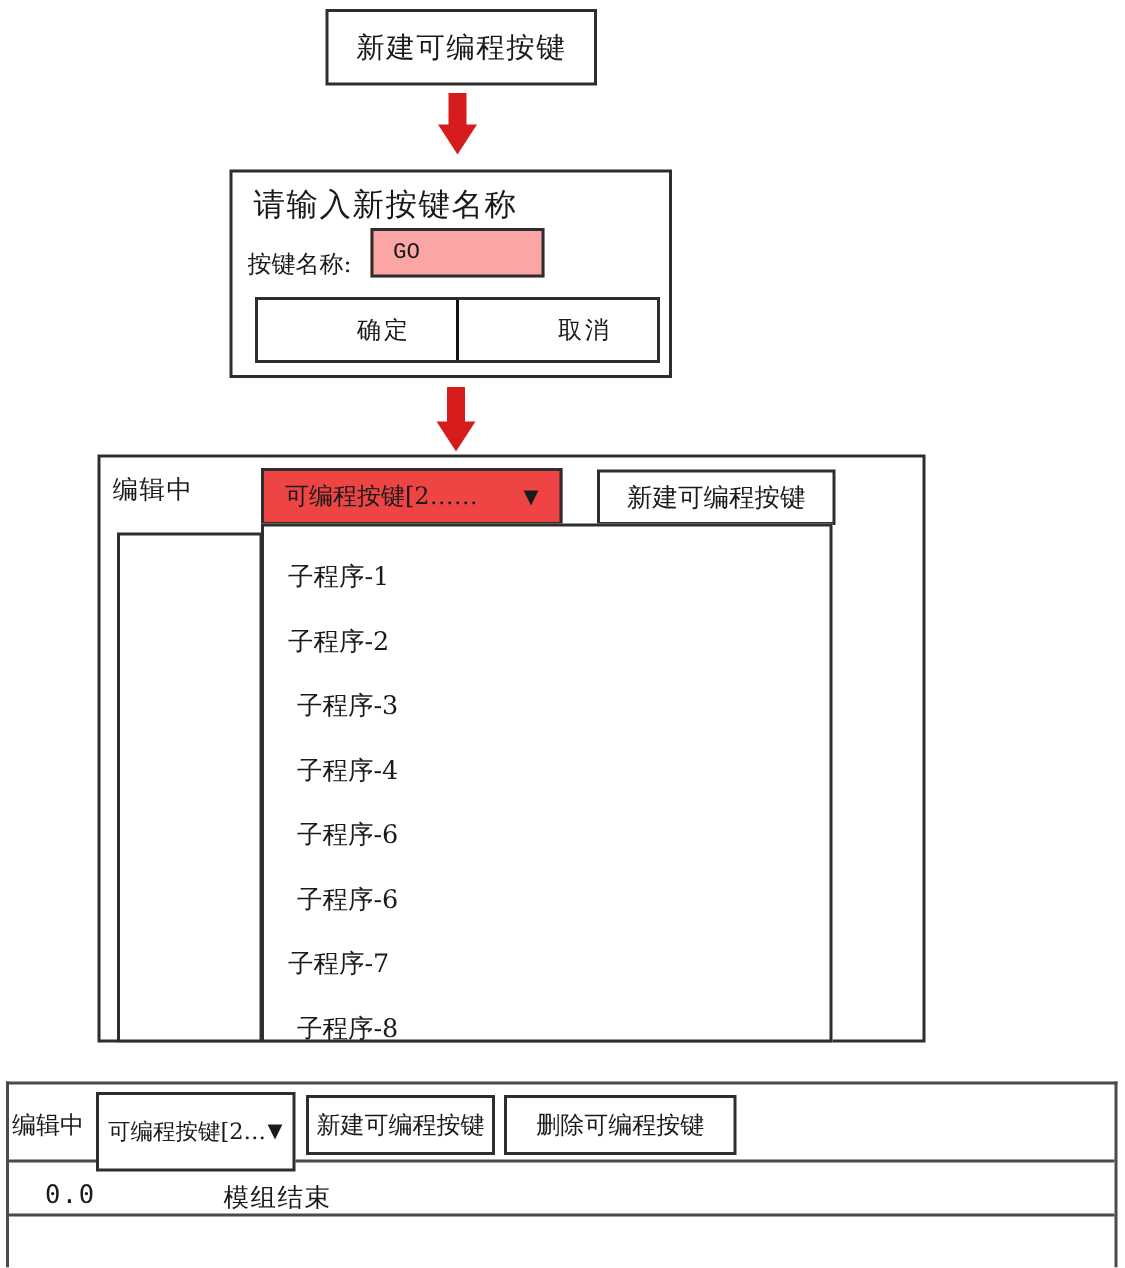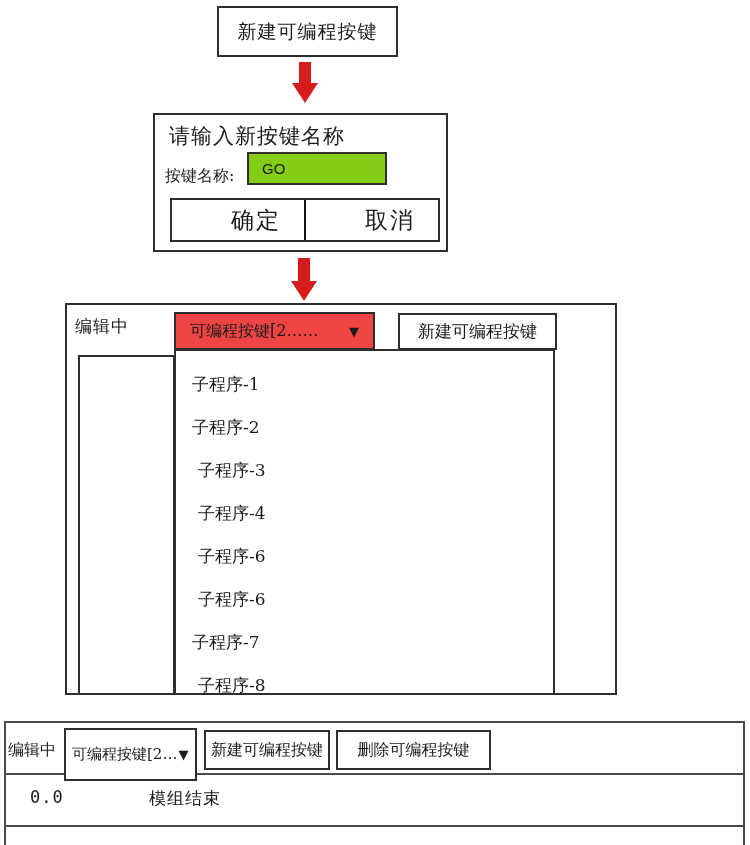--- a/index.html
+++ b/index.html
@@ -30,33 +30,33 @@
     border: 2px solid #2e2e2e; background: #fff;
   }
   .dialog-title {
     position: absolute; left: 14px; top: 7px;
     font-size: 21px; letter-spacing: 1px;
   }
   .dialog-name-label {
     position: absolute; left: 10px; top: 51px; font-size: 16px;
   }
   .dialog-input {
-    position: absolute; left: 92px; top: 37px; width: 140px; height: 33px;
-    border: 2px solid #2e2e2e; background: #84cc16;
+    position: absolute; left: 92px; top: 37px; width: 116px; height: 33px;
+    border: 2px solid #2e2e2e; background: #fca5a5;
     display: flex; align-items: center;
     padding-left: 13px; font-size: 15px;
-    font-family: Liberation Sans, sans-serif;
+    font-family: Liberation Mono, monospace;
   }
   .dialog-buttons {
     position: absolute; left: 15px; top: 83px; width: 270px; height: 44px;
     border: 2px solid #2e2e2e; display: flex;
   }
   .dialog-btn {
     flex: 1; display: flex; align-items: center; justify-content: center;
-    font-size: 23px; letter-spacing: 2px; background: #fff; margin-left: 36px;
+    font-size: 16px; letter-spacing: 2px; background: #fff; margin-left: 36px;
   }
   .dialog-btn.ok { border-right: 2px solid #111; }
 
   
   .editor-panel {
     left: 65px; top: 303px; width: 552px; height: 392px;
     border: 2px solid #2e2e2e; background: #fff;
   }
   .editor-status {
     position: absolute; left: 8px; top: 10px; font-size: 17px; letter-spacing: 1px;
@@ -116,21 +116,21 @@
   .bottom-dropdown .caret { font-size: 13px; margin-left: 1px; }
   .bottom-btn {
     position: absolute; top: 7px; height: 40px;
     border: 2px solid #2e2e2e; background: #fff;
     display: flex; align-items: center; justify-content: center;
     font-size: 16px;
   }
   .bottom-btn.new { left: 198px; width: 126px; }
   .bottom-btn.del { left: 330px; width: 155px; }
   .bottom-row {
-    position: relative; height: 52px; border-bottom: 2px solid #4a4a4a;
+    position: relative; height: 36px; border-bottom: 2px solid #4a4a4a;
   }
   .program-step-value {
     position: absolute; left: 24px; top: 12px; font-size: 17px; letter-spacing: 1px;
     font-family: "DejaVu Sans Mono", "Liberation Mono", monospace;
   }
   .program-step-text {
     position: absolute; left: 143px; top: 12px; font-size: 17px; letter-spacing: 1px;
   }
   .bottom-row-empty { height: 24px; }
 </style>

